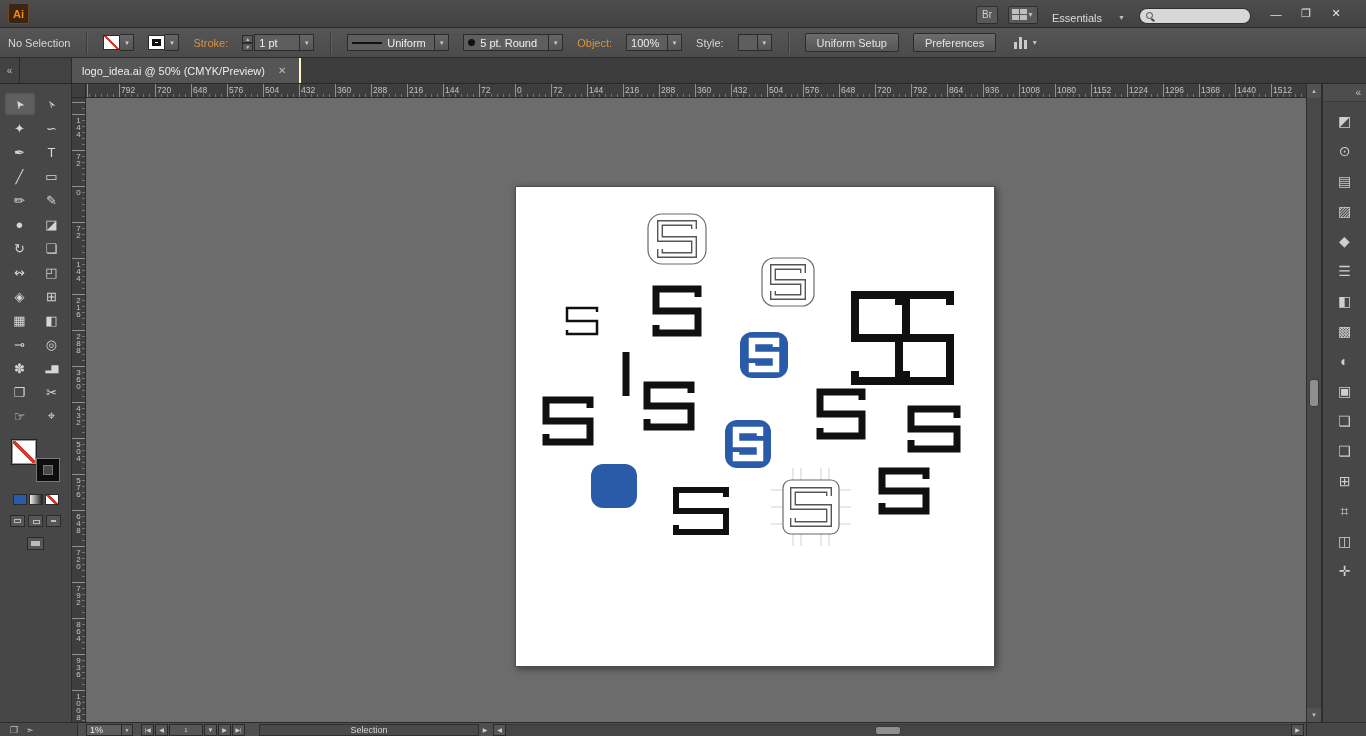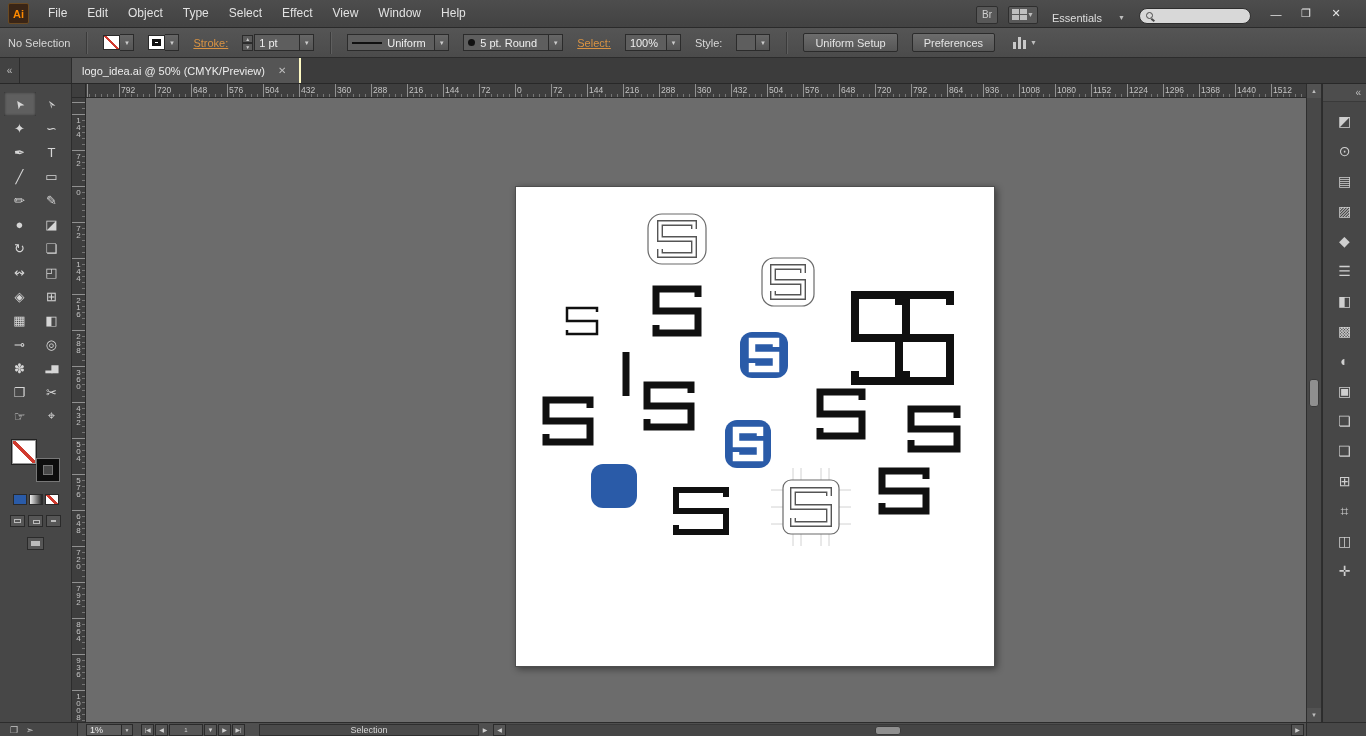--- a/index.html
+++ b/index.html
@@ -24,21 +24,21 @@
   .mag{width:7px;height:7px;border:1.5px solid #4a4a4a;border-radius:50%;position:relative;flex:0 0 auto}
   .mag::after{content:"";position:absolute;width:4px;height:1.5px;background:#4a4a4a;right:-3px;bottom:-2px;transform:rotate(40deg)}
   .searchbox input{border:none;background:transparent;outline:none;width:100%;font-size:10px;color:#333}
   .win-btn{width:30px;height:20px;display:flex;align-items:center;justify-content:center;font-size:11px;color:#e6e6e6}
 
   
   .controlbar{height:30px;background:linear-gradient(#555,#4b4b4b);border-bottom:1px solid #2c2c2c;
     display:flex;align-items:center;font-size:11px;gap:14px;padding:0 8px;white-space:nowrap}
   .cb-sep{width:1px;height:22px;background:#3a3a3a;box-shadow:1px 0 0 #5f5f5f;margin:0 2px}
   .lbl{color:#d8d8d8}
-  .link-lbl{color:#d99343;text-decoration:underline}
+  .link-lbl{color:#d99343;}
   .fld{height:17px;background:#5e5e5e;border:1px solid #2b2b2b;display:flex;align-items:center;
     padding:0 4px;color:#efefef;font-size:11px}
   .ddbtn{width:14px;height:17px;background:linear-gradient(#666,#555);border:1px solid #2b2b2b;border-left:none;
     display:flex;align-items:center;justify-content:center;font-size:6px;color:#ccc}
   .grp{display:flex;align-items:center}
   .stepper{display:flex;flex-direction:column;margin-right:1px}
   .stepper span{width:11px;height:8px;background:#5a5a5a;border:1px solid #2b2b2b;font-size:5px;color:#ccc;
     display:flex;align-items:center;justify-content:center}
   .swatch-mini{width:17px;height:15px;border:1px solid #2b2b2b;background:#fff;position:relative}
   .swatch-none{background:linear-gradient(45deg,transparent 44%,#d03a2e 44%,#d03a2e 56%,transparent 56%),#fff}
@@ -134,31 +134,20 @@
   .hs-arrow{width:13px;height:12px;background:#565656;border:1px solid #2b2b2b;display:flex;align-items:center;justify-content:center;font-size:6px;color:#cfcfcf}
   .htrack{flex:1;height:12px;background:#454545;border-top:1px solid #393939;position:relative}
   .hthumb{position:absolute;top:1px;bottom:1px;left:47%;width:26px;background:#8f8f8f;border-radius:3px;border:1px solid #3a3a3a}
   .bb-corner{width:60px;height:100%;background:#474747;border-left:1px solid #2c2c2c}
 </style>
 </head>
 <body>
 
 <div class="menubar">
   <div class="app-logo">Ai</div>
-  <nav id="menus" style="display:flex">
-      <div class="menu-item">File</div>
-      <div class="menu-item">Edit</div>
-      <div class="menu-item">Object</div>
-      <div class="menu-item">Type</div>
-      <div class="menu-item">Select</div>
-      <div class="menu-item">Effect</div>
-      <div class="menu-item">View</div>
-      <div class="menu-item">Window</div>
-      <div class="menu-item">Help</div>
-    </nav>
   <div class="mb-right">
     <div class="mb-chip">Br</div>
     <div class="mb-chip">
       <span class="arrange-grid">
           <i></i>
           <i></i>
           <i></i>
           <i></i>
         </span>
       <span class="dd-caret">▼</span>
@@ -207,21 +196,21 @@
     </span>
     <span class="ddbtn">▼</span>
   </span>
   <span class="grp">
     <span class="fld" style="width:86px">
       <span class="brush-dot"></span>
       <span>5 pt. Round</span>
     </span>
     <span class="ddbtn">▼</span>
   </span>
-  <span class="link-lbl">Select:</span>
+  <span class="link-lbl">Object:</span>
   <span class="grp">
     <span class="fld" style="width:42px">100%</span>
     <span class="ddbtn">▼</span>
   </span>
   <span class="lbl">Style:</span>
   <span class="grp">
     <span class="fld" style="width:20px"></span>
     <span class="ddbtn">▼</span>
   </span>
   <span class="cb-sep"></span>

